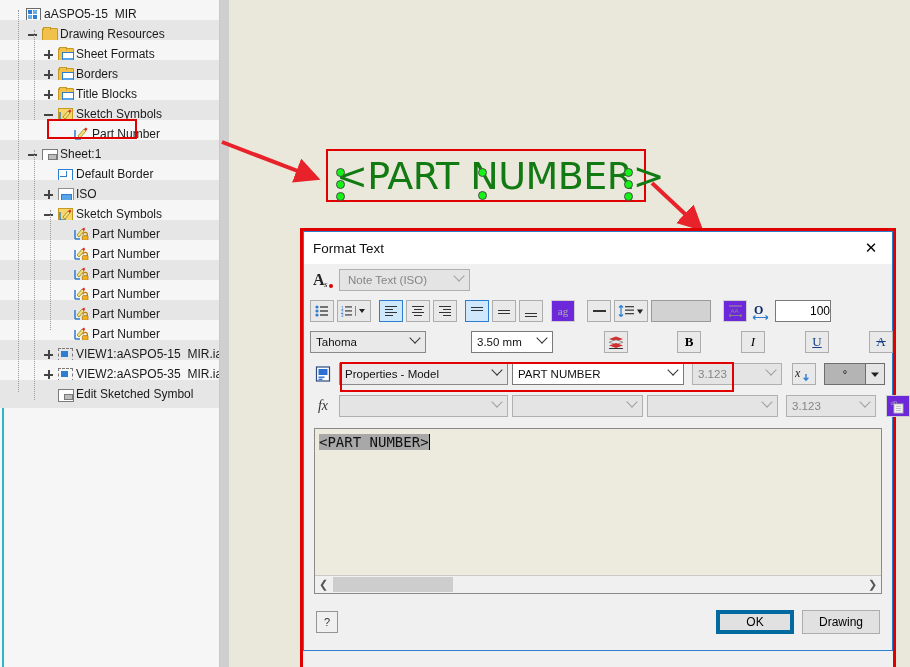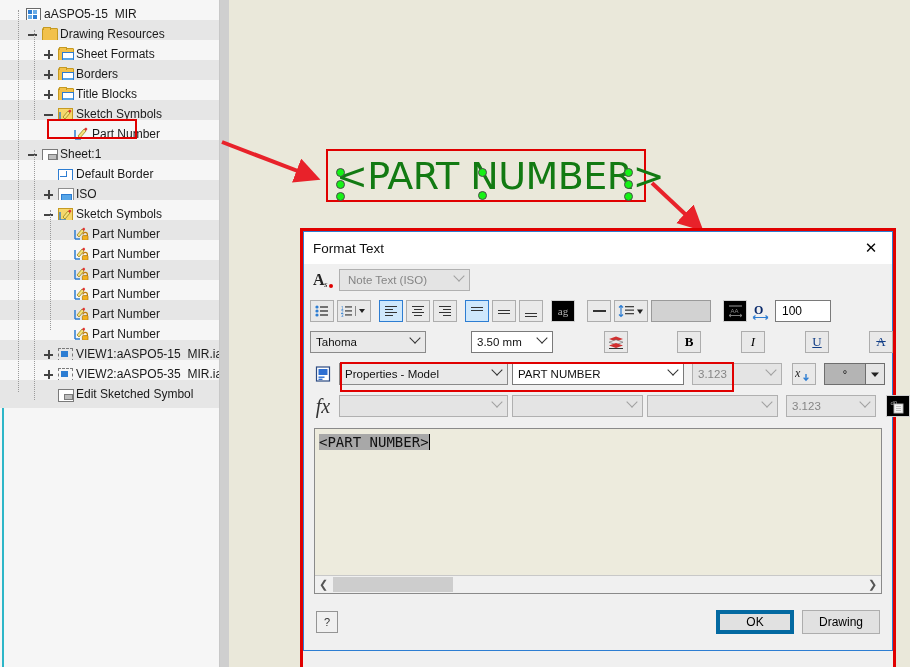--- a/index.html
+++ b/index.html
@@ -122,21 +122,21 @@
 
   .tbrow{display:flex;align-items:center;height:30px;padding:0 6px;flex:0 0 30px;}
 
   
   .tb{
     width:24px;height:22px;border:1px solid #ADADAD;background:#E9E9E9;
     display:inline-flex;align-items:center;justify-content:center;
     box-sizing:border-box;margin-right:3px;position:relative;flex:0 0 24px;
   }
   .tb.on{background:#CFE8FC;border-color:#2D7DD2;}
-  .tb.dis{background:#000000;border-color:#CFCFCF;color:#B5B5B5;text-align:right;}
+  .tb.dis{background:#6d28d9;border-color:#CFCFCF;color:#B5B5B5;text-align:right;}
   .tb.wide{width:34px;flex:0 0 34px;}
   .tb.noborder{border:none;background:transparent;}
 
   .combo{
     height:22px;border:1px solid #7A7A7A;background:#fff;box-sizing:border-box;
     display:inline-flex;align-items:center;position:relative;font-size:11.5px;
     padding-left:5px;color:#111;flex:0 0 auto;
   }
   .combo.dis{background:#E4E4E4;border-color:#B0B0B0;color:#858585;}
   .combo .cv{overflow:hidden;white-space:nowrap;}
@@ -590,21 +590,21 @@
             <text x="2.5" y="8" font-size="6" fill="#8a8a8a" font-family="Liberation Sans, sans-serif">AA</text>
             <path d="M1,10.5 L14,10.5 M1,10.5 L3,9 M1,10.5 L3,12 M14,10.5 L12,9 M14,10.5 L12,12" stroke="#8a8a8a" stroke-width="0.9" fill="none"></path>
           </svg>
         </div>
         <div class="tb noborder" style="width:22px;flex:0 0 22px;">
           <svg width="18" height="17" viewBox="0 0 18 17">
             <text x="2" y="11" font-size="12" font-weight="bold" fill="#0A2A6B" font-family="Liberation Serif, serif">O</text>
             <path d="M1,14.5 L16,14.5 M1,14.5 L3.5,12.5 M1,14.5 L3.5,16.5 M16,14.5 L13.5,12.5 M16,14.5 L13.5,16.5" stroke="#2D7DD2" stroke-width="1.2" fill="none"></path>
           </svg>
         </div>
-        <div class="btnfield" style="width:56px;">
+        <div class="btnfield" style="width:56px;justify-content:flex-end;">
           <span>100</span>
         </div>
       </div>
 
       <div class="tbrow" style="height:32px;flex:0 0 32px;gap:37px;">
         <div class="combo" style="width:116px;background:#E9E9E9;border-color:#8A8A8A;margin-right:8px;">
           <span class="cv">Tahoma</span>
           <i class="carat"></i>
         </div>
         <div class="combo" style="width:82px;margin-right:14px;">
@@ -708,21 +708,21 @@
         <div class="btnfield" style="width:20px;background:#E5E5E5;border-color:#6E6E6E;justify-content:center;padding:0;margin-left:-1px;">
           <svg width="10" height="7" viewBox="0 0 10 7">
               <path d="M1,1.5 L9,1.5 L5,6 z" fill="#222"></path>
             </svg>
         </div>
         <div id="row3-highlight"></div>
       </div>
 
       <div class="tbrow" style="height:32px;flex:0 0 32px;">
         <div class="tb noborder" style="width:26px;flex:0 0 26px;">
-          <span style="font-family:'Liberation Serif',serif;font-style:italic;font-size:20px;color:#333;">fx</span>
+          <span style="font-family:'Liberation Serif',serif;font-style:italic;font-size:14px;color:#333;">fx</span>
         </div>
         <div class="combo dis" style="width:169px;margin-right:4px;">
           <span class="cv"></span>
           <i class="carat"></i>
         </div>
         <div class="combo dis" style="width:131px;margin-right:4px;">
           <span class="cv"></span>
           <i class="carat"></i>
         </div>
         <div class="combo dis" style="width:131px;margin-right:8px;">

